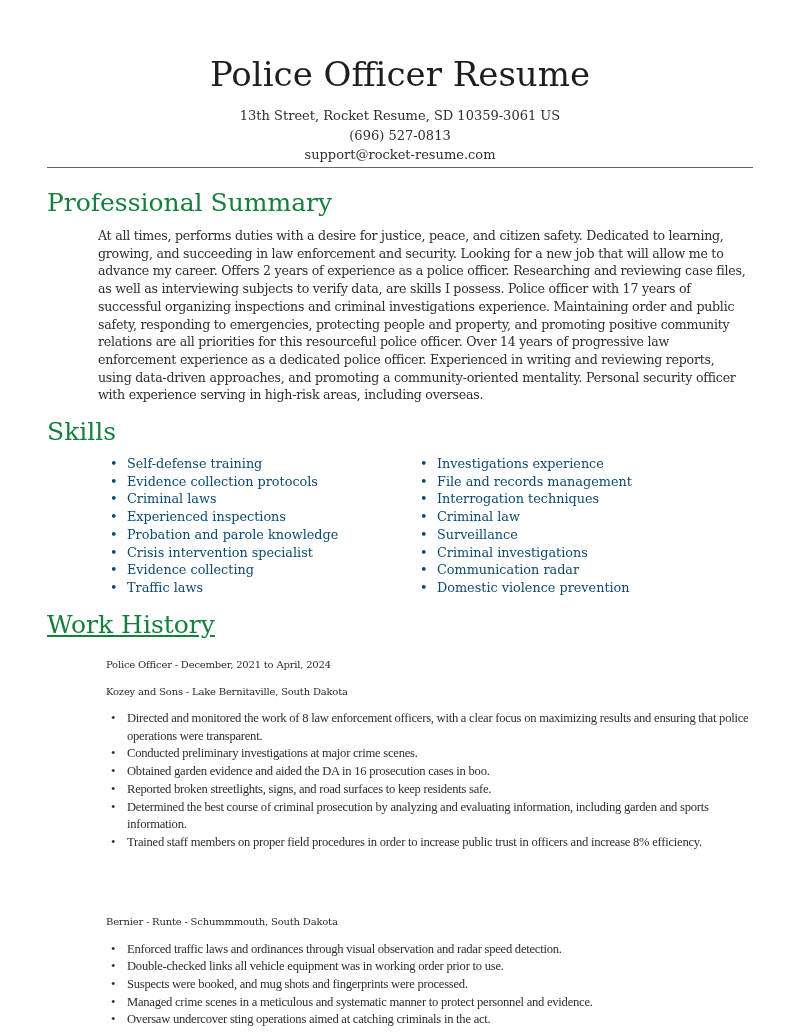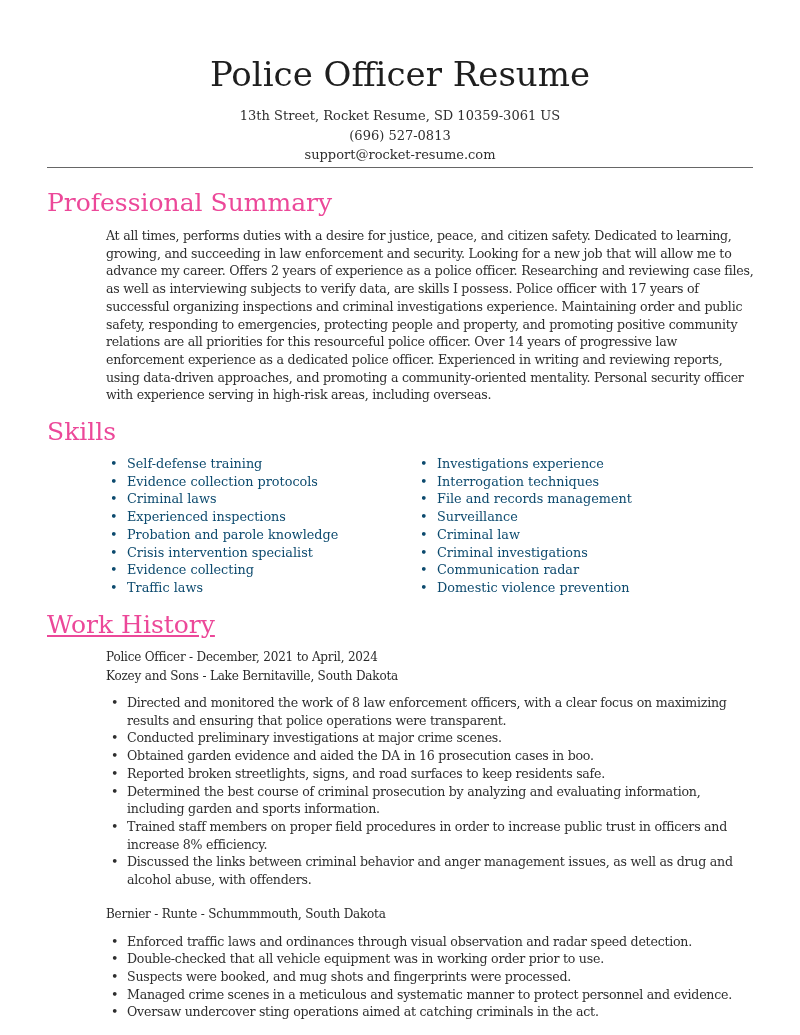--- a/index.html
+++ b/index.html
@@ -2,29 +2,29 @@
 <html><head>
 <meta charset="utf-8">
 <style>
   * { box-sizing: border-box; margin: 0; padding: 0; }
   html, body { width: 800px; height: 1035px; overflow: hidden; background: #ffffff; }
   body { font-family: "DejaVu Serif", "Liberation Serif", serif; color: #2a2a2a; position: relative; }
   .header { text-align: center; padding-top: 40px; margin-top: 12px; }
   .title { font-size: 34px; font-weight: normal; color: #1e1e1e; line-height: 44px; letter-spacing: 0px; }
   .contact { margin-top: 10px; font-size: 13px; line-height: 19.5px; color: #2e2e2e; }
   .divider { position: absolute; left: 47px; top: 167px; width: 706px; height: 0; border-top: 1.5px solid #666; }
-  .section-title { position: absolute; left: 47px; font-size: 25px; font-weight: normal; color: #ec4899; line-height: 32px; }
-  .summary { position: absolute; left: 106px; top: 227px; width: 650px; font-size: 12.6px; line-height: 17.7px; color: #2e2e2e; letter-spacing: -0.25px; }
+  .section-title { position: absolute; left: 47px; font-size: 25px; font-weight: normal; color: #15803d; line-height: 32px; }
+  .summary { position: absolute; left: 98px; top: 227px; width: 650px; font-size: 12.6px; line-height: 17.7px; color: #2e2e2e; letter-spacing: -0.25px; }
   .skills { position: absolute; left: 110px; top: 455px; width: 620px; display: flex; }
   .skills ul { list-style: none; width: 318px; }
   .skills li { font-size: 12.8px; line-height: 17.7px; color: #0c4a6e; position: relative; padding-left: 17px; }
   .skills li::before { content: "•"; position: absolute; left: 0; top: 0; }
   .job { position: absolute; left: 106px; width: 650px; }
-  .job-line { font-size: 12px; line-height: 18.5px; color: #2a2a2a; letter-spacing: -0.2px; }
-  .job ul { list-style: none; margin-top: 9px; }
+  .job-line { font-size: 10px; line-height: 18.5px; color: #2a2a2a; letter-spacing: -0.2px; margin-top: 8px; }
+  .job ul { list-style: none; margin-top: 9px; font-family: Liberation Serif, serif; }
   .job li { font-size: 12.6px; line-height: 17.7px; color: #2e2e2e; position: relative; padding-left: 21px; letter-spacing: -0.25px; }
   .job li::before { content: "•"; position: absolute; left: 5px; top: 0; }
 </style>
 </head>
 <body>
 
 <div class="header">
   <h1 class="title">Police Officer Resume</h1>
   <div class="contact">
     <div>13th Street, Rocket Resume, SD 10359-3061 US</div>
@@ -45,48 +45,47 @@
     <li>Evidence collection protocols</li>
     <li>Criminal laws</li>
     <li>Experienced inspections</li>
     <li>Probation and parole knowledge</li>
     <li>Crisis intervention specialist</li>
     <li>Evidence collecting</li>
     <li>Traffic laws</li>
   </ul>
   <ul>
     <li>Investigations experience</li>
+    <li>File and records management</li>
     <li>Interrogation techniques</li>
-    <li>File and records management</li>
+    <li>Criminal law</li>
     <li>Surveillance</li>
-    <li>Criminal law</li>
     <li>Criminal investigations</li>
     <li>Communication radar</li>
     <li>Domestic violence prevention</li>
   </ul>
 </div>
 
 <h2 class="section-title" style="top:609px;text-decoration:underline;">Work History</h2>
 
 <div class="job" style="top:648px;">
   <div class="job-line">Police Officer - December, 2021 to April, 2024</div>
   <div class="job-line">Kozey and Sons - Lake Bernitaville, South Dakota</div>
   <ul>
     <li>Directed and monitored the work of 8 law enforcement officers, with a clear focus on maximizing results and ensuring that police operations were transparent.</li>
     <li>Conducted preliminary investigations at major crime scenes.</li>
     <li>Obtained garden evidence and aided the DA in 16 prosecution cases in boo.</li>
     <li>Reported broken streetlights, signs, and road surfaces to keep residents safe.</li>
     <li>Determined the best course of criminal prosecution by analyzing and evaluating information, including garden and sports information.</li>
     <li>Trained staff members on proper field procedures in order to increase public trust in officers and increase 8% efficiency.</li>
-    <li>Discussed the links between criminal behavior and anger management issues, as well as drug and alcohol abuse, with offenders.</li>
   </ul>
 </div>
 
 <div class="job" style="top:905px;">
   <div class="job-line">Bernier - Runte - Schummmouth, South Dakota</div>
   <ul>
     <li>Enforced traffic laws and ordinances through visual observation and radar speed detection.</li>
-    <li>Double-checked that all vehicle equipment was in working order prior to use.</li>
+    <li>Double-checked links all vehicle equipment was in working order prior to use.</li>
     <li>Suspects were booked, and mug shots and fingerprints were processed.</li>
     <li>Managed crime scenes in a meticulous and systematic manner to protect personnel and evidence.</li>
     <li>Oversaw undercover sting operations aimed at catching criminals in the act.</li>
   </ul>
 </div>
 
 </body></html>

